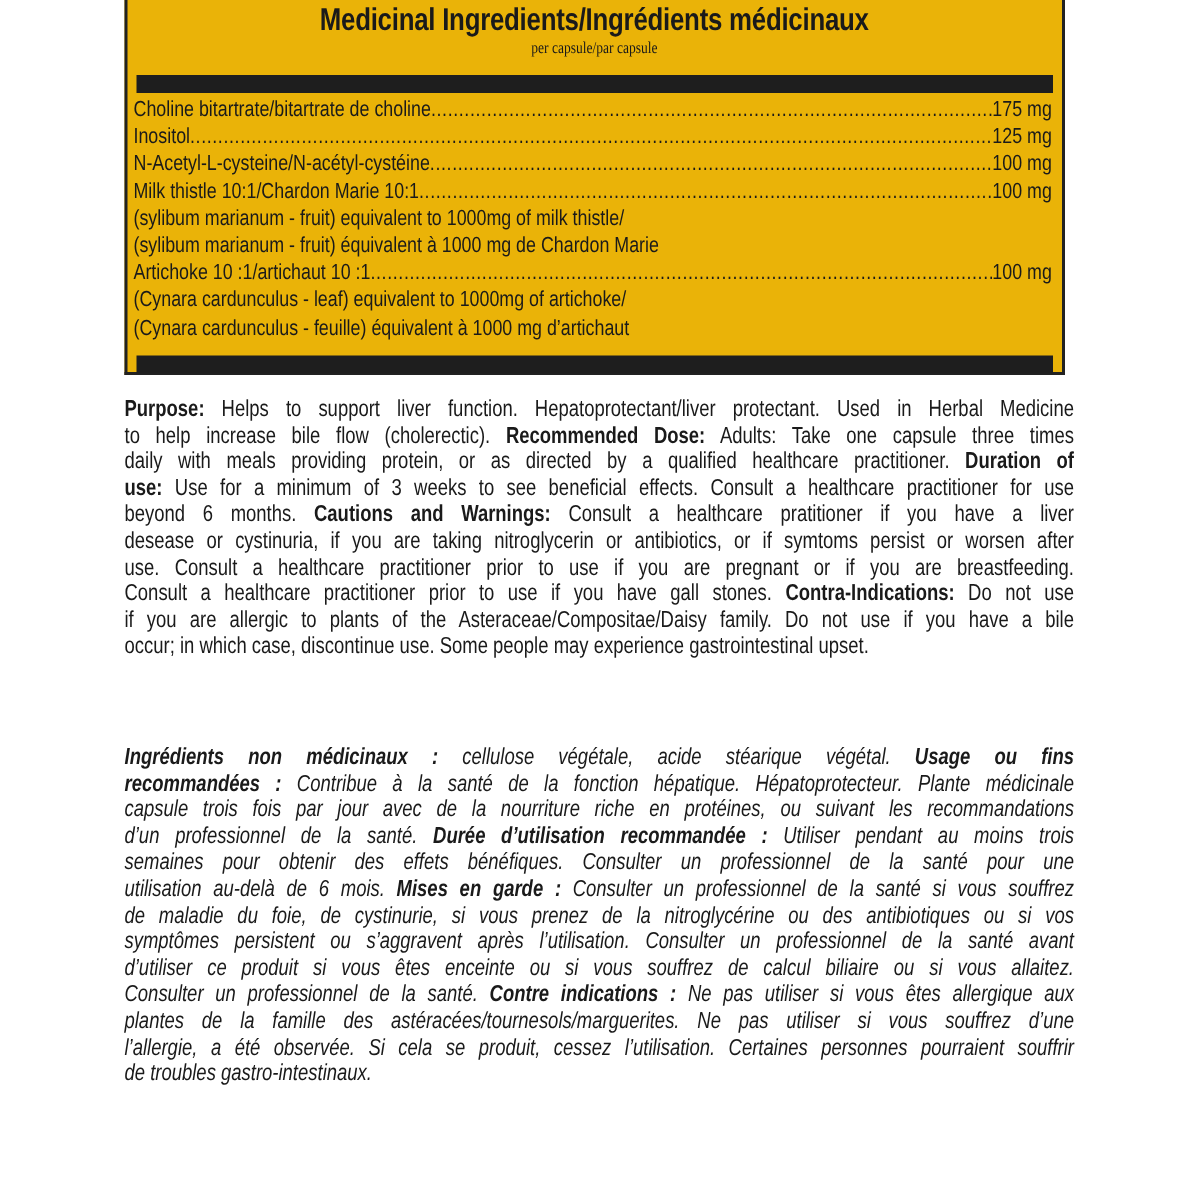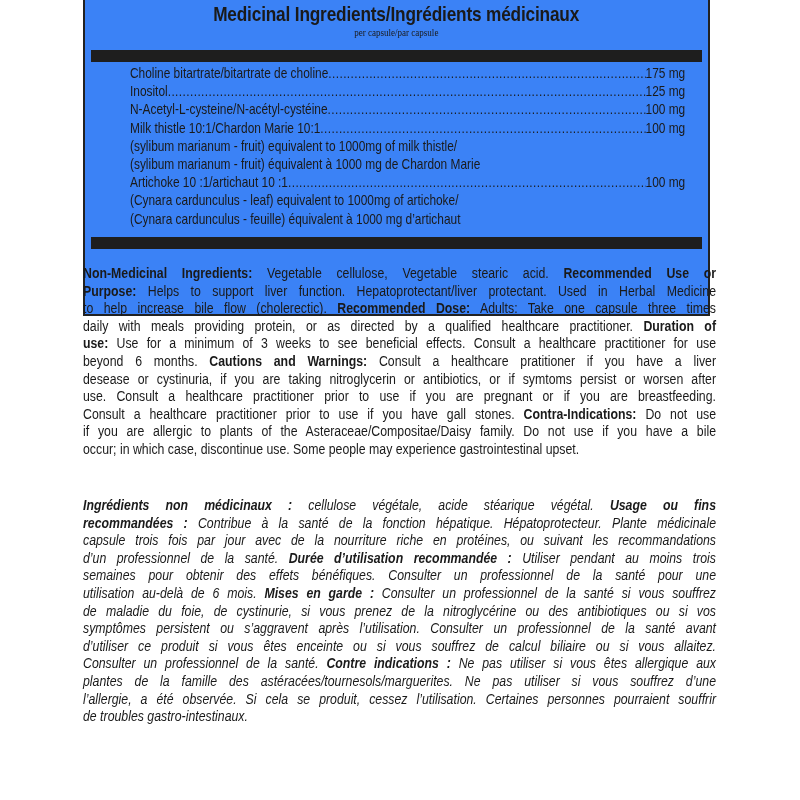--- a/index.html
+++ b/index.html
@@ -1,29 +1,29 @@
 <!DOCTYPE html>
 <html><head>
   <meta charset="utf-8">
   <style>
     html, body { margin: 0; padding: 0; background: #ffffff; }
     body { width: 800px; height: 800px; position: relative; overflow: hidden;
            font-family: "Liberation Sans", sans-serif; color: #1a1a1a; }
 
-    .facts-box { position: absolute; left: 83px; top: 0px; width: 627px; height: 316px;
-                 border: 2px solid #222; border-top: none; box-sizing: border-box; background: #3b82f6; }
+    .facts-box { position: absolute; left: 83px; top: 0px; width: 627px; height: 250px;
+                 border: 2px solid #222; border-top: none; box-sizing: border-box; background: #eab308; }
     .facts-title { position: absolute; left: 0; right: 0; top: 2px; text-align: center;
                    font-weight: bold; font-size: 21px; letter-spacing: -0.2px; }
     .facts-title span, .facts-sub span { display: inline-block; transform: scaleX(0.82); transform-origin: center; }
     .facts-sub { position: absolute; left: 0; right: 0; top: 26px; text-align: center; font-size: 11px; font-family: Liberation Serif, serif; }
     .bar { position: absolute; left: 6px; right: 6px; height: 12px; background: #1e1e1e; }
     .bar.top { top: 50px; }
     .bar.bottom { top: 237px; }
 
-    .ing-list { position: absolute; left: 4px; right: 23px; top: 64px; margin-left: 41px; }
+    .ing-list { position: absolute; left: 4px; right: 7px; top: 64px; }
     .ing-row { position: relative; height: 18.2px; font-size: 14.5px; line-height: 18.2px; white-space: nowrap; }
     .ing-row .inner { position: absolute; left: 0; top: 0; width: 122%; transform: scaleX(0.82); transform-origin: left top; display: flex; }
     .ing-row .name { flex: 0 0 auto; }
     .ing-row .dots { flex: 1 1 auto; overflow: hidden; letter-spacing: 0.5px; }
     .ing-row .dots::before { content: "................................................................................................................................................................................................................"; }
     .ing-row .amt { flex: 0 0 auto; }
 
     .para { position: absolute; left: 83px; width: 633px; }
     .para.en { top: 264px; }
     .para.fr { top: 496px; font-style: italic; }
@@ -95,23 +95,20 @@
         <div class="inner">
           <span class="name">(Cynara cardunculus - feuille) équivalent à 1000 mg d’artichaut</span>
         </div>
       </div>
     </div>
   <div class="bar bottom"></div>
 </div>
 
 <div class="para en" id="para-en">
     <div class="line">
-      <div class="inner"><b>Non-Medicinal Ingredients:</b><span> Vegetable cellulose, Vegetable stearic acid. </span><b>Recommended Use or</b></div>
-    </div>
-    <div class="line">
       <div class="inner"><b>Purpose:</b><span> Helps to support  liver function. Hepatoprotectant/liver protectant. Used in Herbal Medicine</span></div>
     </div>
     <div class="line">
       <div class="inner"><span>to help increase bile flow  (cholerectic). </span><b>Recommended Dose:</b><span> Adults: Take one capsule three times</span></div>
     </div>
     <div class="line">
       <div class="inner"><span>daily with meals providing  protein, or as directed by a qualified healthcare practitioner. </span><b>Duration of</b></div>
     </div>
     <div class="line">
       <div class="inner"><b>use:</b><span> Use for a minimum of 3 weeks to see beneficial effects. Consult a healthcare practitioner for use</span></div>

